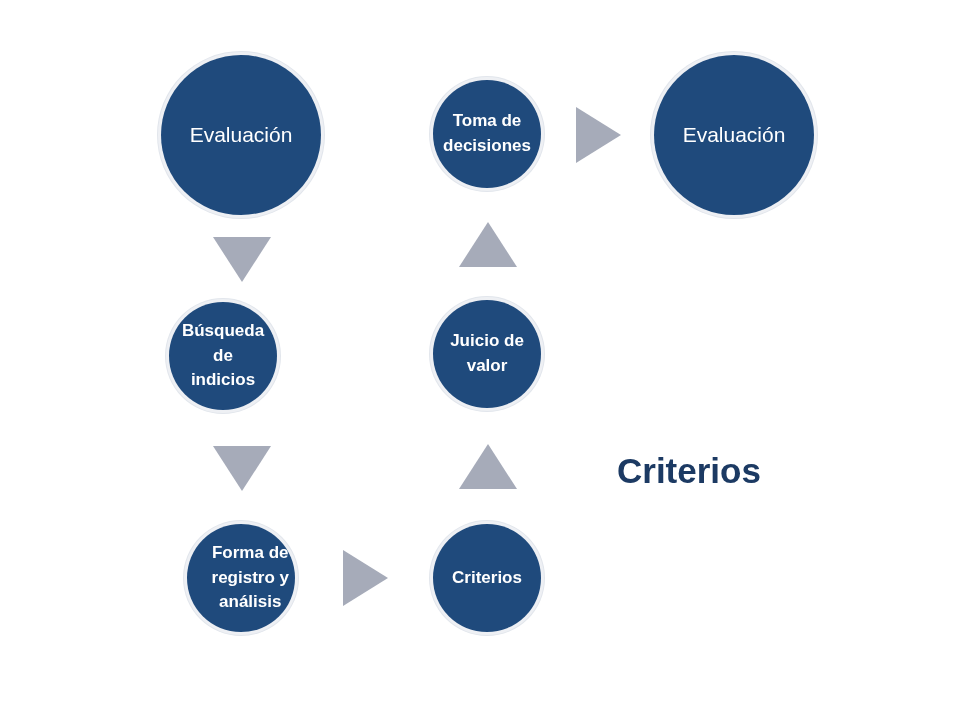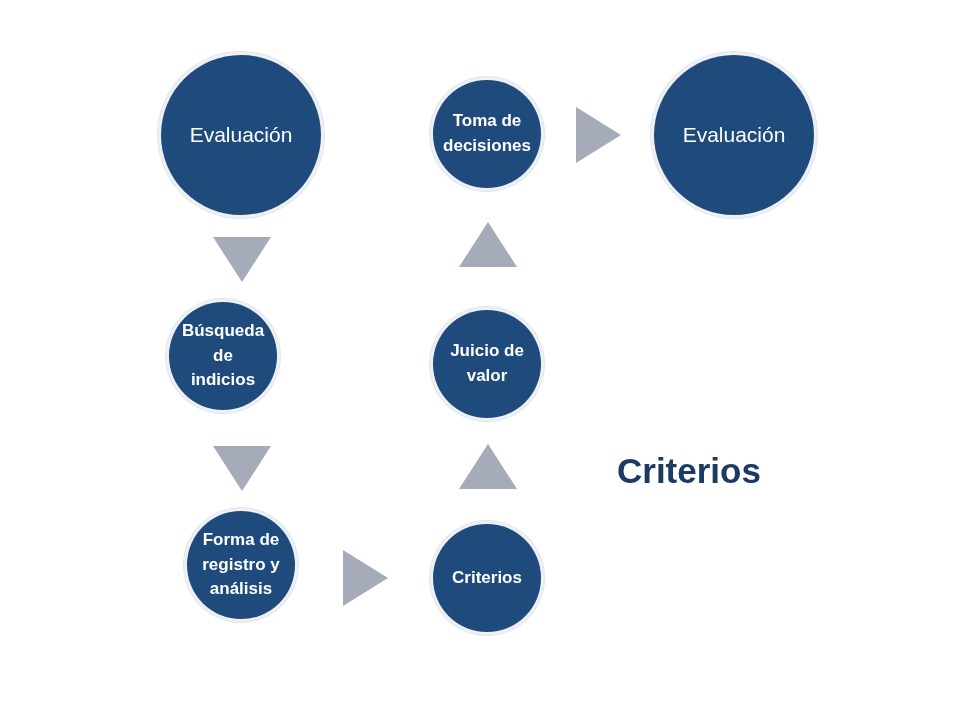--- a/index.html
+++ b/index.html
@@ -33,31 +33,31 @@
 <div class="node big" style="left:161px; top:55px;">
   <span>Evaluación</span>
 </div>
 
 <div class="node small" style="left:169px; top:302px;">
   <span>Búsqueda
 de
 indicios</span>
 </div>
 
-<div class="node small" style="left:187px; top:511px;">
+<div class="node small" style="left:187px; top:524px;justify-content:flex-end;">
   <span>Forma de
 registro y
 análisis</span>
 </div>
 
 <div class="node small" style="left:433px; top:524px;">
   <span>Criterios</span>
 </div>
 
-<div class="node small" style="left:433px; top:310px;">
+<div class="node small" style="left:433px; top:300px;">
   <span>Juicio de
 valor</span>
 </div>
 
 <div class="node small" style="left:433px; top:80px;">
   <span>Toma de
 decisiones</span>
 </div>
 
 <div class="node big" style="left:654px; top:55px;">

